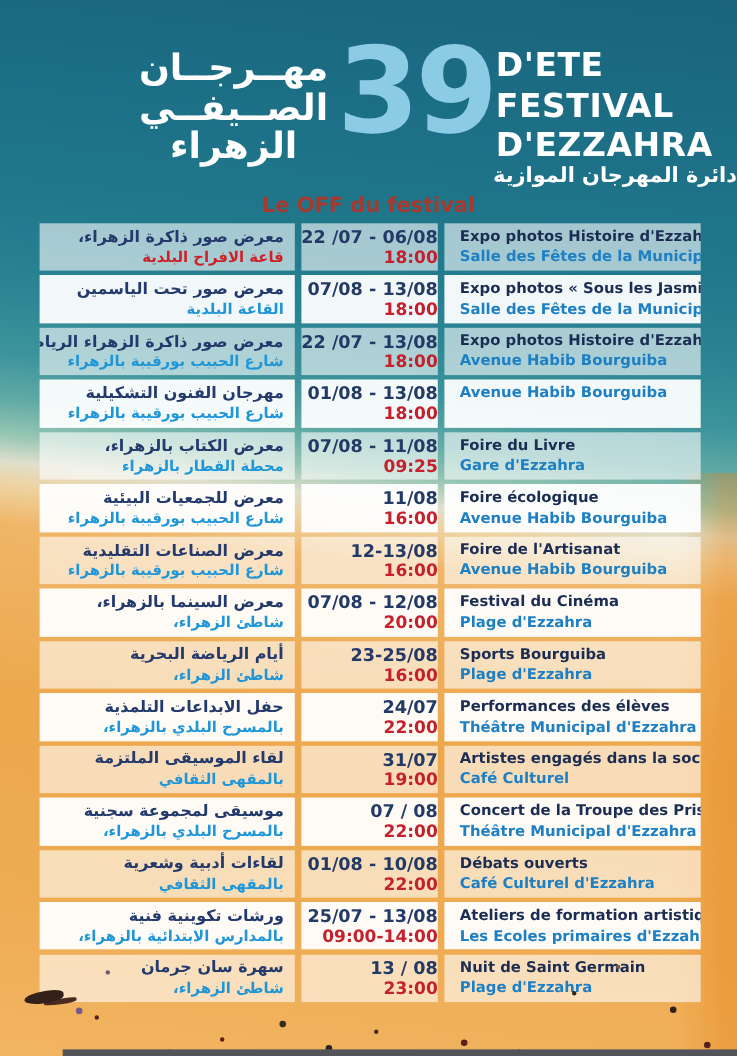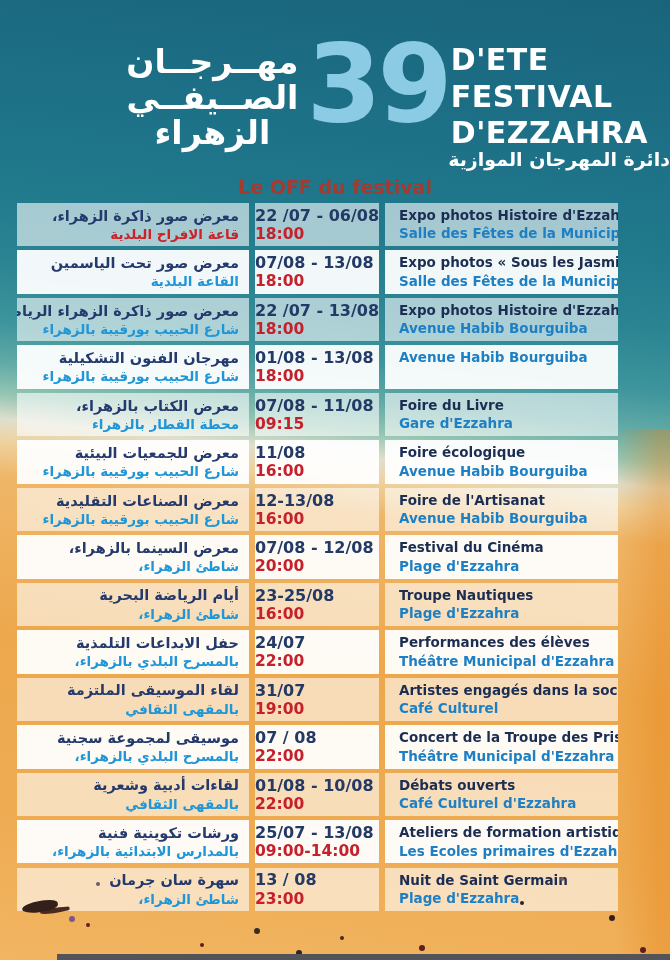--- a/index.html
+++ b/index.html
@@ -22,32 +22,32 @@
   .edition{font-size:108px;font-weight:bold;color:#8ccbe4;line-height:.82;
     margin:10px 2px 0 8px;letter-spacing:-4px;}
   .title-fr{font-size:30px;font-weight:bold;line-height:1.22;letter-spacing:.5px;
     margin-top:12px;}
   .subtitle-ar{position:absolute;top:148px;left:0;width:100%;text-align:right;
     font-size:19px;font-weight:bold;color:#fff;direction:rtl;}
   .subtitle-fr{position:absolute;top:176px;left:0;width:100%;text-align:center;
     font-size:19px;font-weight:bold;color:#a8392f;}
   
   .schedule{position:absolute;top:203px;left:0;right:0;display:flex;
-    flex-direction:column;row-gap:4.3px;padding-left:17px;}
+    flex-direction:column;row-gap:4.3px;padding-left:36px;}
   .row{display:grid;grid-template-columns:232px 124px 233px;column-gap:6px;
     height:43.2px;}
   .cell{display:flex;flex-direction:column;justify-content:center;overflow:hidden;}
   .row:nth-child(odd) .cell{background:rgba(255,255,255,.6);}
   .row:nth-child(even) .cell{background:rgba(255,255,255,.94);}
   .cell.ar{direction:rtl;text-align:right;padding:2px 10px 2px 4px;row-gap:1px;}
   .ev-ar{font-size:14.5px;font-weight:bold;color:#243a6d;line-height:1.25;white-space:nowrap;}
   .ve-ar{font-size:13.5px;font-weight:bold;line-height:1.25;white-space:nowrap;}
   .ve-ar.blue{color:#1f96d8;}
   .ve-ar.red{color:#ce2027;}
-  .cell.date{align-items:flex-start;text-align:center;row-gap:0;}
+  .cell.date{align-items:flex-end;text-align:center;row-gap:0;}
   .date-txt{font-size:16px;font-weight:bold;color:#233a66;line-height:1.2;white-space:nowrap;}
   .time-txt{font-size:15.5px;font-weight:bold;color:#c5202c;line-height:1.2;white-space:nowrap;}
   .cell.fr{justify-content:space-between;padding:5px 4px 5px 14px;text-align:left;}
   .ev-fr{font-size:13.5px;font-weight:bold;color:#1b2d52;line-height:1.1;white-space:nowrap;}
   .ve-fr{font-size:13.5px;font-weight:bold;color:#1d7fc4;line-height:1.1;white-space:nowrap;}
   
   .seaweed-blob{position:absolute;left:22px;top:901px;width:36px;height:11px;
     background:#33201a;border-radius:60% 40% 50% 50%;transform:rotate(-8deg);
     box-shadow:14px 6px 0 -3px #4a2a20;}
   .specks{position:absolute;left:0;top:0;width:4px;height:4px;border-radius:50%;
@@ -146,21 +146,21 @@
     </div>
   </div>
 
   <div class="row">
     <div class="cell ar">
       <div class="ev-ar">معرض الكتاب بالزهراء،</div>
       <div class="ve-ar blue">محطة القطار بالزهراء</div>
     </div>
     <div class="cell date">
       <div class="date-txt">07/08 - 11/08</div>
-      <div class="time-txt">09:15</div>
+      <div class="time-txt">09:25</div>
     </div>
     <div class="cell fr">
       <div class="ev-fr">Foire du Livre</div>
       <div class="ve-fr">Gare d'Ezzahra</div>
     </div>
   </div>
 
   <div class="row">
     <div class="cell ar">
       <div class="ev-ar">معرض للجمعيات البيئية</div>
@@ -209,21 +209,21 @@
   <div class="row">
     <div class="cell ar">
       <div class="ev-ar">أيام الرياضة البحرية</div>
       <div class="ve-ar blue">شاطئ الزهراء،</div>
     </div>
     <div class="cell date">
       <div class="date-txt">23-25/08</div>
       <div class="time-txt">16:00</div>
     </div>
     <div class="cell fr">
-      <div class="ev-fr">Troupe Nautiques</div>
+      <div class="ev-fr">Sports Bourguiba</div>
       <div class="ve-fr">Plage d'Ezzahra</div>
     </div>
   </div>
 
   <div class="row">
     <div class="cell ar">
       <div class="ev-ar">حفل الابداعات التلمذية</div>
       <div class="ve-ar blue">بالمسرح البلدي بالزهراء،</div>
     </div>
     <div class="cell date">

